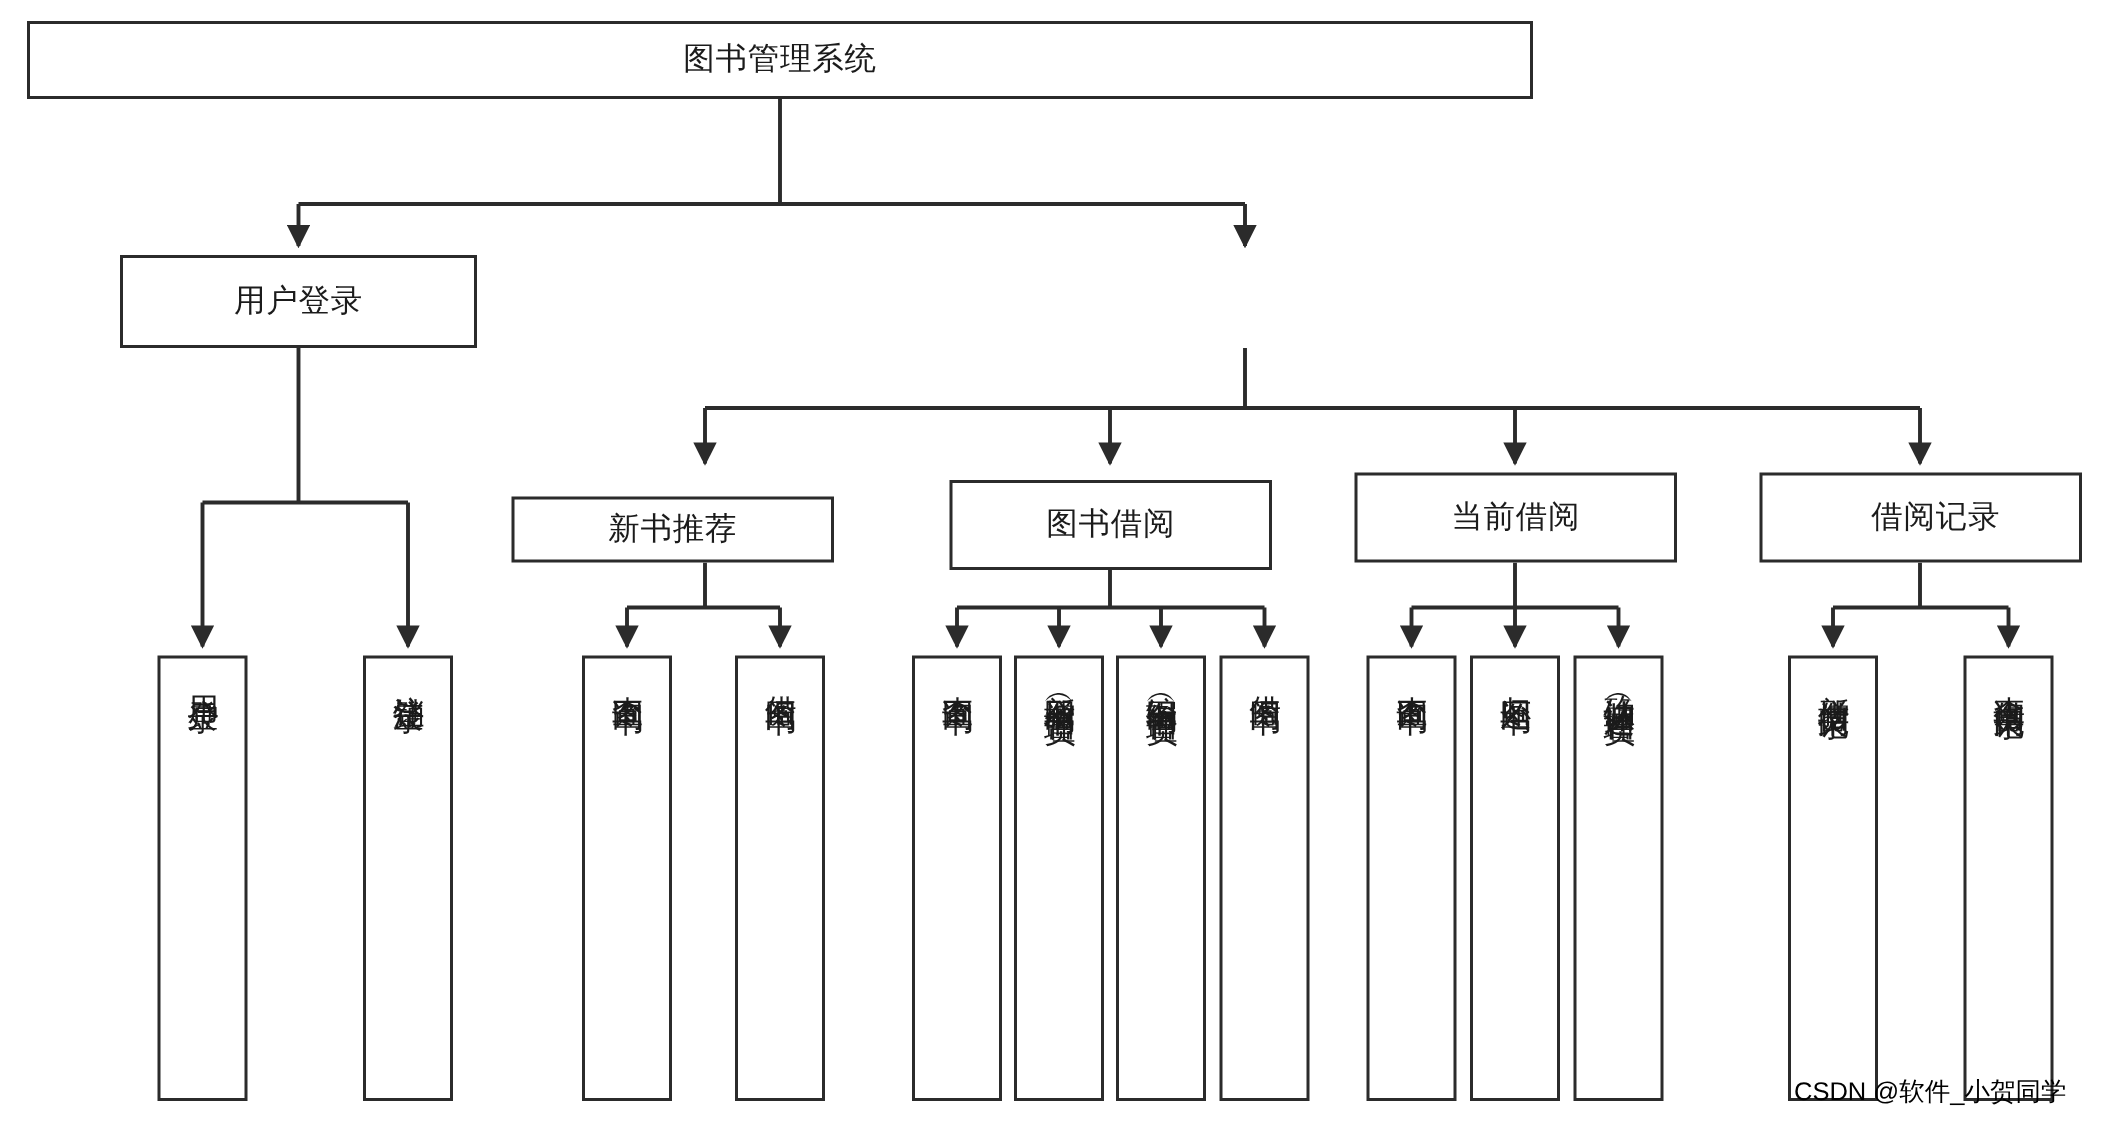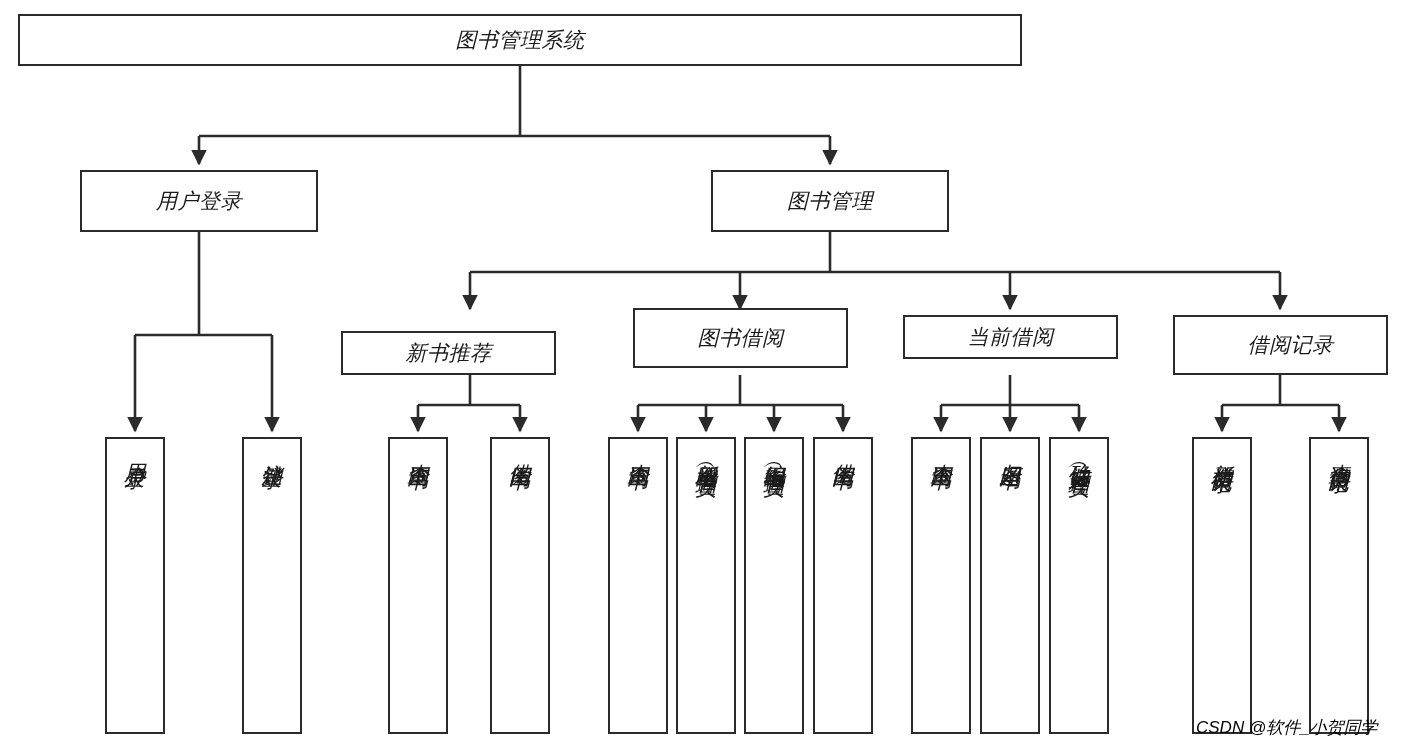--- a/index.html
+++ b/index.html
@@ -12,21 +12,20 @@
     height: 747px;
     font-family: "Liberation Sans", "DejaVu Sans", sans-serif;
     overflow: hidden;
     position: relative;
   }
   #diagram-root {
     position: relative;
     width: 1405px;
     height: 747px;
     background: #ffffff;
-    font-style: italic;
   }
   svg.edges {
     position: absolute;
     left: 0;
     top: 0;
     width: 1405px;
     height: 747px;
     pointer-events: none;
   }
   .node {
@@ -127,31 +126,28 @@
     </g>
   </svg>
 
   <div class="node h" style="left:18px; top:14px; width:1004px; height:52px;">
     <span class="label">图书管理系统</span>
   </div>
 
   <div class="node h" style="left:80px; top:170px; width:238px; height:62px;">
     <span class="label">用户登录</span>
   </div>
-  <div class="node h" style="left:711px; top:170px; width:238px; height:62px;">
-    <span class="label">图书管理</span>
-  </div>
 
   <div class="node h" style="left:341px; top:315px; width:215px; height:44px;margin-top:16px;">
     <span class="label">新书推荐</span>
   </div>
-  <div class="node h" style="left:633px; top:308px; width:215px; height:60px;">
+  <div class="node h" style="left:633px; top:320px; width:215px; height:60px;">
     <span class="label">图书借阅</span>
   </div>
-  <div class="node h" style="left:903px; top:315px; width:215px; height:44px;">
+  <div class="node h" style="left:903px; top:315px; width:215px; height:60px;">
     <span class="label">当前借阅</span>
   </div>
   <div class="node h" style="left:1173px; top:315px; width:215px; height:60px;padding-left:20px;">
     <span class="label">借阅记录</span>
   </div>
 
   <div class="node v" style="left:105px; top:437px; width:60px; height:297px;">
     <span class="label">用户登录</span>
   </div>
   <div class="node v" style="left:242px; top:437px; width:60px; height:297px;">

